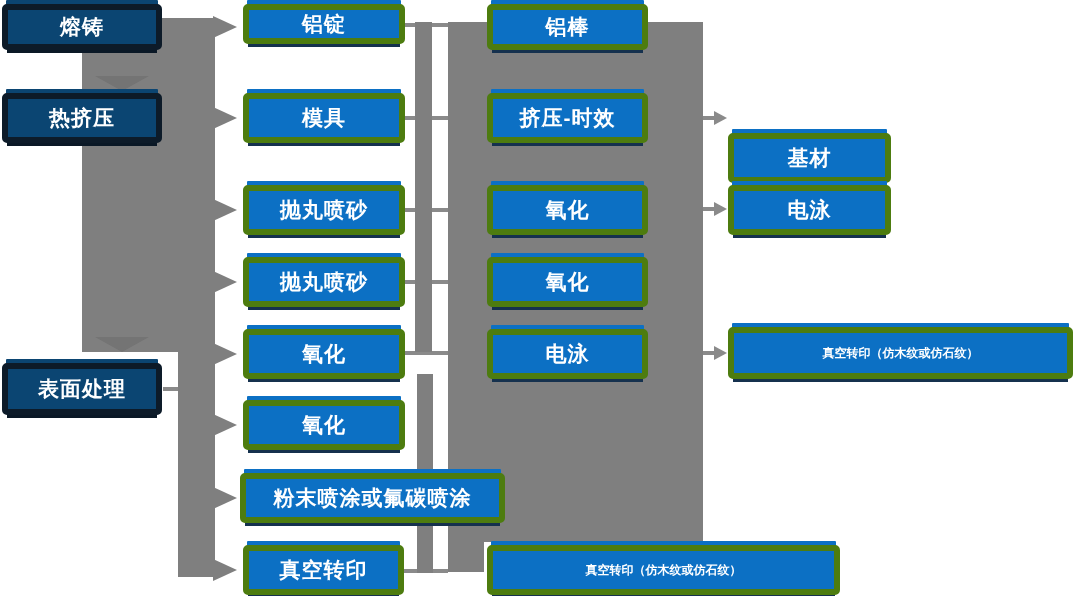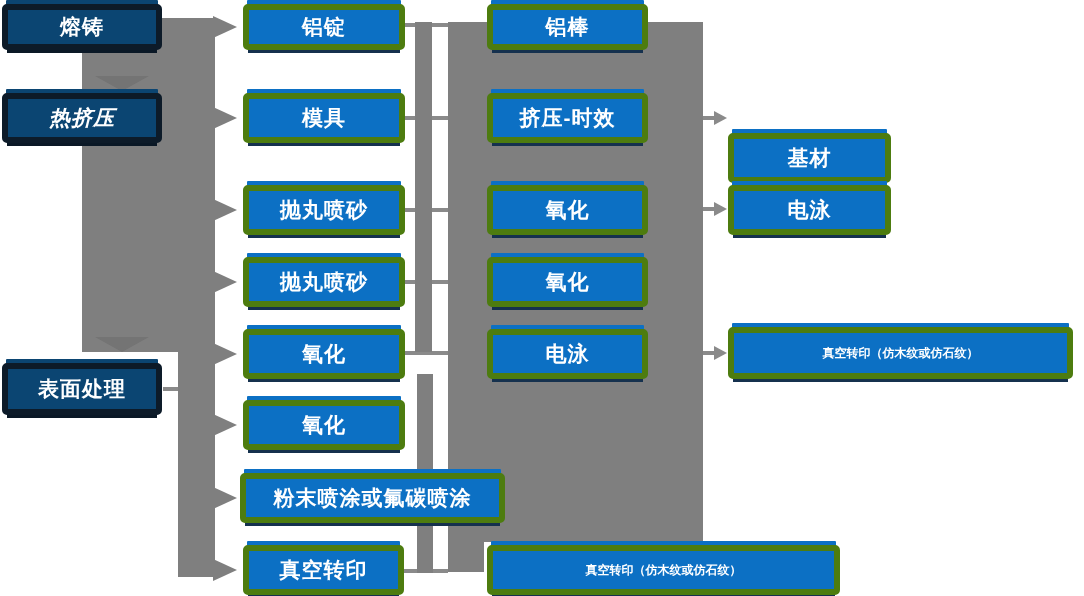--- a/index.html
+++ b/index.html
@@ -74,24 +74,24 @@
   <div class="conn" style="left:448px;top:542px;width:36px;height:30px;"></div>
 
   <div class="tick" style="left:703px;top:116px;width:11px;height:4px;"></div>
   <div class="arrowhead-right thin" style="left:714px;top:111px;"></div>
   <div class="tick" style="left:703px;top:207px;width:11px;height:4px;"></div>
   <div class="arrowhead-right thin" style="left:714px;top:202px;"></div>
   <div class="tick" style="left:703px;top:351px;width:11px;height:4px;"></div>
   <div class="arrowhead-right thin" style="left:714px;top:346px;"></div>
 
   <div class="node dark" style="left:2px;top:4px;width:160px;height:46px;">熔铸</div>
-  <div class="node dark" style="left:2px;top:93px;width:160px;height:50px;font-style:italic;">热挤压</div>
+  <div class="node dark" style="left:2px;top:93px;width:160px;height:50px;">热挤压</div>
   <div class="node dark" style="left:2px;top:363px;width:160px;height:52px;">表面处理</div>
 
-  <div class="node light" style="left:243px;top:4px;width:162px;height:46px;">铝锭</div>
+  <div class="node light" style="left:243px;top:4px;width:162px;height:40px;">铝锭</div>
   <div class="node light" style="left:243px;top:93px;width:162px;height:50px;">模具</div>
   <div class="node light" style="left:243px;top:185px;width:162px;height:50px;">抛丸喷砂</div>
   <div class="node light" style="left:243px;top:257px;width:162px;height:50px;">抛丸喷砂</div>
   <div class="node light" style="left:243px;top:329px;width:162px;height:50px;">氧化</div>
   <div class="node light" style="left:243px;top:400px;width:162px;height:50px;">氧化</div>
   <div class="node light" style="left:240px;top:473px;width:265px;height:50px;">粉末喷涂或氟碳喷涂</div>
   <div class="node light" style="left:243px;top:545px;width:161px;height:50px;">真空转印</div>
 
   <div class="node light" style="left:487px;top:4px;width:161px;height:46px;">铝棒</div>
   <div class="node light" style="left:487px;top:93px;width:161px;height:50px;">挤压-时效</div>

